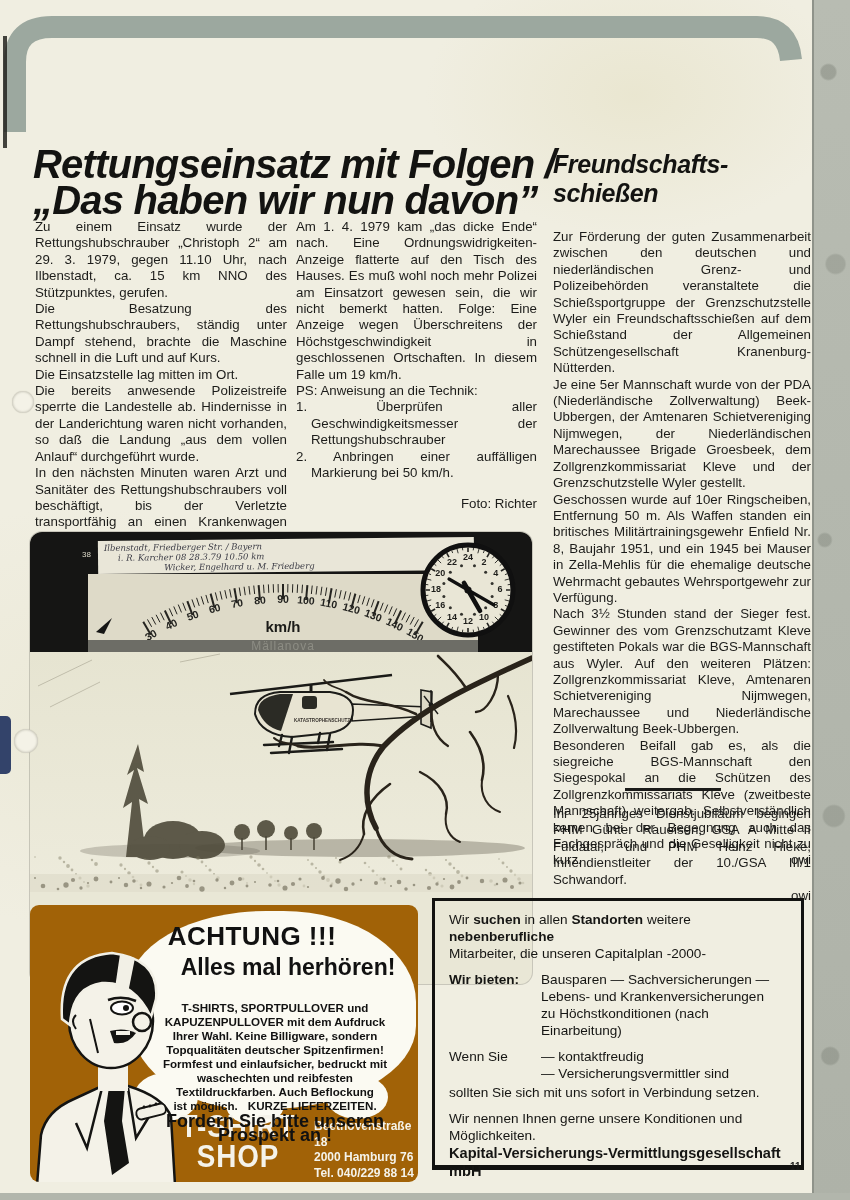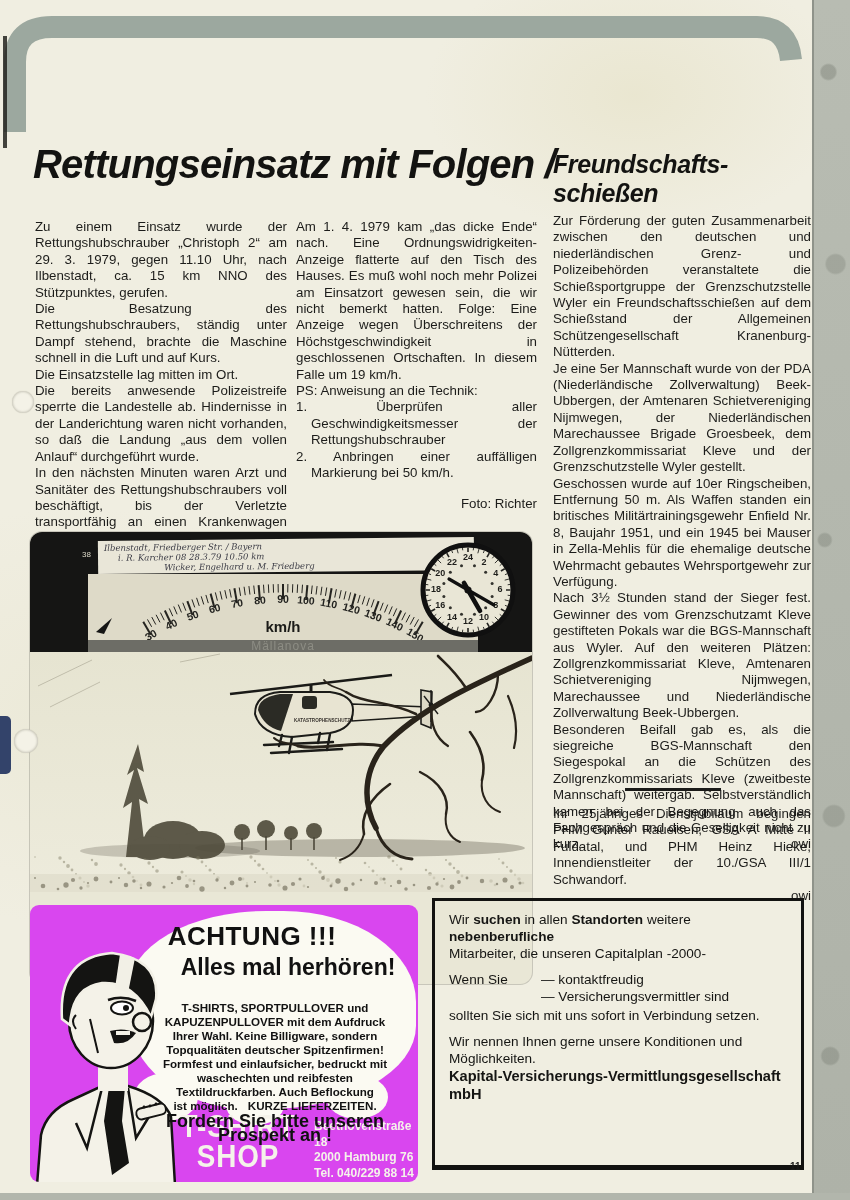--- a/index.html
+++ b/index.html
@@ -57,21 +57,21 @@
   .dial{position:absolute;left:58px;top:42px;width:390px;height:66px;background:#dedac8;}
   .dial svg{display:block;}
   .grey-band{position:absolute;left:58px;top:108px;width:390px;height:12px;background:#6d6d66;
          color:#8d8d84;font-size:12px;text-align:center;line-height:12px;letter-spacing:1px;}
   .clock{position:absolute;right:16px;top:10px;width:96px;height:96px;}
   .scene{position:absolute;left:0;top:120px;width:502px;height:240px;
          background:linear-gradient(#e6e4d1 0%, #eae8d7 55%, #edebdc 100%);}
   svg text{font-family:"Liberation Sans",sans-serif;}
 
   
-  .ad-left{position:absolute;left:30px;top:905px;width:388px;height:277px;background:#d946ef;
+  .ad-left{position:absolute;left:30px;top:905px;width:388px;height:277px;background:#a16207;
            border-radius:9px;overflow:hidden;}
   .bubble{position:absolute;left:98px;top:6px;width:288px;height:198px;background:#fbfaf2;
           border-radius:48% 46% 52% 42% / 40% 46% 42% 48%;}
   .bump{position:absolute;background:#fbfaf2;border-radius:50%;}
   .bubble-text{position:absolute;left:104px;top:12px;width:282px;text-align:center;color:#111;z-index:2;}
   .bt1{font-size:26px;font-weight:bold;letter-spacing:.5px;margin:4px 46px 0 0;}
   .bt2{font-size:23px;font-weight:bold;margin:2px 0 20px 26px;}
   .bl{font-size:11.6px;line-height:14px;font-weight:bold;}
   .bl-last{font-size:18px;margin-top:1px;}
   .bl-pair span{margin:0 5px;}
@@ -97,20 +97,21 @@
 <div class="page"></div>
 
 <svg class="band" width="850" height="170">
   <path d="M 15 132 L 15 62 Q 15 27 52 27 L 757 27 Q 788 27 791 60" fill="none" stroke="#9ca89f" stroke-width="22"></path>
 </svg>
 <div class="left-mark"></div>
 <div class="binder-tab"></div>
 
 <div class="h1" style="left:33px;top:146px;">
   <div>Rettungseinsatz mit Folgen /</div>
+  <div>„Das haben wir nun davon”</div>
 </div>
 
 <div class="col" style="left:35px;top:219px;width:252px;">
   <p>Zu einem Einsatz wurde der Rettungshubschrauber „Christoph 2“ am 29. 3. 1979, gegen 11.10 Uhr, nach Ilbenstadt, ca. 15 km NNO des Stützpunktes, gerufen.</p>
   <p>Die Besatzung des Rettungshubschraubers, ständig unter Dampf stehend, brachte die Maschine schnell in die Luft und auf Kurs.</p>
   <p>Die Einsatzstelle lag mitten im Ort.</p>
   <p>Die bereits anwesende Polizeistreife sperrte die Landestelle ab. Hindernisse in der Landerichtung waren nicht vorhanden, so daß die Landung „aus dem vollen Anlauf“ durchgeführt wurde.</p>
   <p>In den nächsten Minuten waren Arzt und Sanitäter des Rettungshubschraubers voll beschäftigt, bis der Verletzte transportfähig an einen Krankenwagen übergeben werden konnte. Der Rückflug verlief ohne Probleme.</p>
 </div>
 
@@ -120,21 +121,21 @@
   <p class="hang">1. Überprüfen aller Geschwindigkeitsmesser der Rettungshubschrauber</p>
   <p class="hang">2. Anbringen einer auffälligen Markierung bei 50 km/h.</p>
   <p class="credit">Foto: Richter</p>
 </div>
 
 <div class="h2" style="left:553px;top:150px;">
   <div>Freundschafts-</div>
   <div>schießen</div>
 </div>
 
-<div class="col" style="left:553px;top:213px;width:258px;">
+<div class="col" style="left:553px;top:229px;width:258px;">
   <p>Zur Förderung der guten Zusammenarbeit zwischen den deutschen und niederländischen Grenz- und Polizeibehörden veranstaltete die Schießsportgruppe der Grenzschutzstelle Wyler ein Freundschaftsschießen auf dem Schießstand der Allgemeinen Schützengesellschaft Kranenburg-Nütterden.</p>
   <p>Je eine 5er Mannschaft wurde von der PDA (Niederländische Zollverwaltung) Beek-Ubbergen, der Amtenaren Schietvereniging Nijmwegen, der Niederländischen Marechaussee Brigade Groesbeek, dem Zollgrenzkommissariat Kleve und der Grenzschutzstelle Wyler gestellt.</p>
   <p>Geschossen wurde auf 10er Ringscheiben, Entfernung 50 m. Als Waffen standen ein britisches Militärtrainingsgewehr Enfield Nr. 8, Baujahr 1951, und ein 1945 bei Mauser in Zella-Mehlis für die ehemalige deutsche Wehrmacht gebautes Wehrsportgewehr zur Verfügung.</p>
   <p>Nach 3½ Stunden stand der Sieger fest. Gewinner des vom Grenzschutzamt Kleve gestifteten Pokals war die BGS-Mannschaft aus Wyler. Auf den weiteren Plätzen: Zollgrenzkommissariat Kleve, Amtenaren Schietvereniging Nijmwegen, Marechaussee und Niederländische Zollverwaltung Beek-Ubbergen.</p>
   <p><span>Besonderen Beifall gab es, als die siegreiche BGS-Mannschaft den Siegespokal an die Schützen des Zollgrenzkommissariats Kleve (zweitbeste Mannschaft) weitergab. Selbstverständlich kamen bei der Begegnung auch das Fachgespräch und die Geselligkeit nicht zu kurz.</span><span class="owi">owi</span></p>
 </div>
 
 <div class="divider"></div>
 
 <div class="col" style="left:553px;top:806px;width:258px;">
@@ -596,20 +597,28 @@
     <div>10.00 bis 13.00 Uhr</div>
   </div>
 </div>
 
 <div class="ad-right">
   <div>
     <span>Wir </span><b>suchen</b><span> in allen </span><b>Standorten</b><span> weitere </span><b>nebenberufliche</b>
     <div>Mitarbeiter, die unseren Capitalplan -2000-</div>
   </div>
   <div class="ar-row">
+    <b class="ar-label">Wir bieten:</b>
+    <div>
+      <div>Bausparen — Sachversicherungen —</div>
+      <div>Lebens- und Krankenversicherungen</div>
+      <div>zu Höchstkonditionen (nach Einarbeitung)</div>
+    </div>
+  </div>
+  <div class="ar-row">
     <span class="ar-label">Wenn Sie</span>
     <div>
       <div>—  kontaktfreudig</div>
       <div>—  Versicherungsvermittler sind</div>
     </div>
   </div>
   <div class="ar-sollten">sollten Sie sich mit uns sofort in Verbindung setzen.</div>
   <div class="ar-nennen">Wir nennen Ihnen gerne unsere Konditionen und Möglichkeiten.</div>
   <div class="company-sub">Kapital-Versicherungs-Vermittlungsgesellschaft mbH</div>
 

